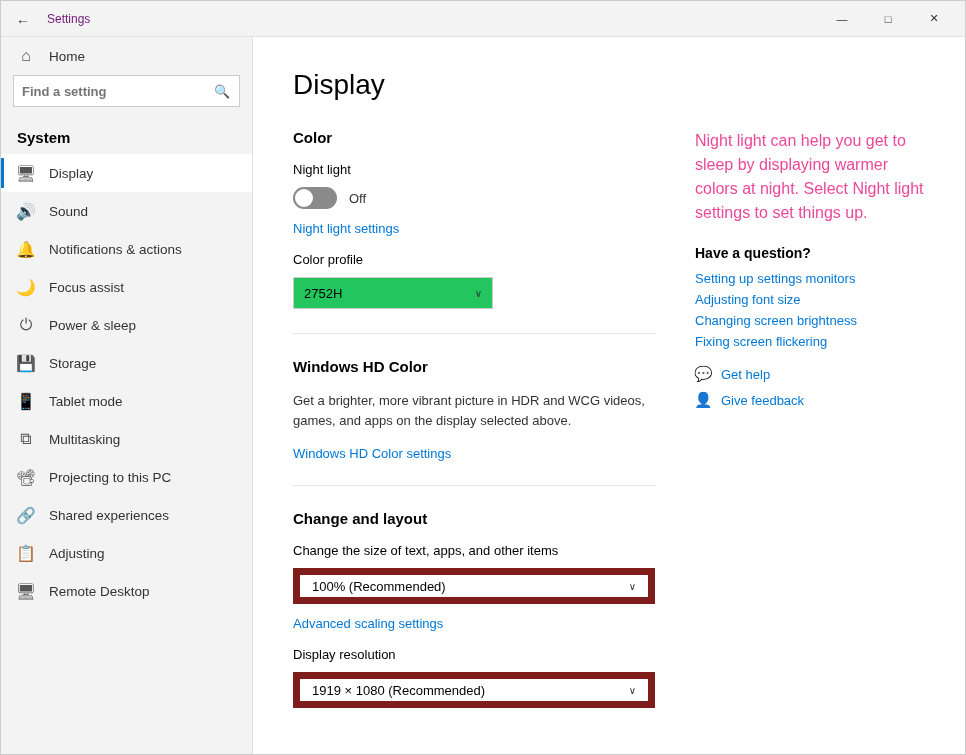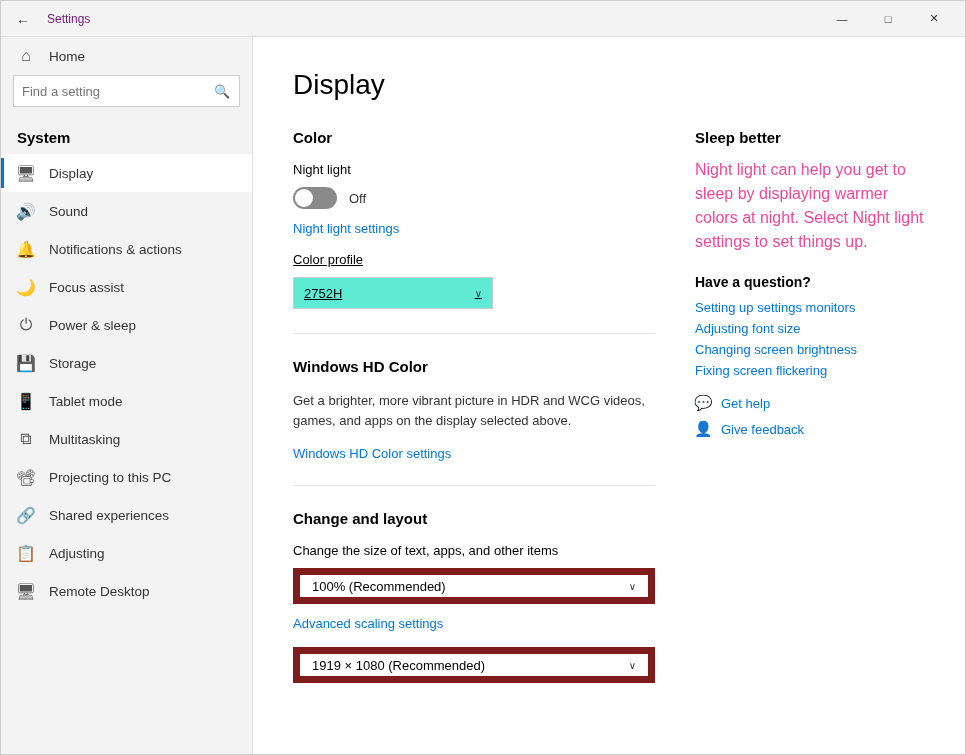--- a/index.html
+++ b/index.html
@@ -104,20 +104,21 @@
       padding: 0 8px;
       gap: 6px;
     }
     .search-box input {
       border: none;
       outline: none;
       flex: 1;
       font-size: 13px;
       background: transparent;
       color: #a16207;
+      font-weight: bold;
     }
     .search-icon-svg {
       color: #666;
       font-size: 13px;
       flex-shrink: 0;
     }
 
     .sidebar-nav {
       display: flex;
       flex-direction: column;
@@ -240,21 +241,21 @@
       cursor: pointer;
       text-decoration: none;
       display: block;
       margin-bottom: 6px;
     }
 
     .dropdown-select {
       width: 200px;
       height: 32px;
       border: 1px solid #ccc;
-      background: #5eead4;
+      background: #22c55e;
       display: flex;
       align-items: center;
       justify-content: space-between;
       padding: 0 10px;
       cursor: pointer;
       font-size: 13px;
       margin-bottom: 16px;
     }
     .dropdown-arrow { font-size: 10px; color: #333; }
 
@@ -429,21 +430,21 @@
 
           <div class="setting-label">Night light</div>
 
           <div class="toggle-row">
             <div class="toggle off"></div>
             <span class="toggle-label">Off</span>
           </div>
 
           <a class="link-blue">Night light settings</a>
 
-          <div style="margin-top: 16px; text-decoration: underline;">
+          <div style="margin-top: 16px;">
             <div class="setting-label">Color profile</div>
             <div class="dropdown-select">
               <span>2752H</span>
               <span class="dropdown-arrow">∨</span>
             </div>
           </div>
 
           <hr class="section-divider">
 
           <div class="section-title">Windows HD Color</div>
@@ -456,29 +457,29 @@
 
           <div class="setting-label">Change the size of text, apps, and other items</div>
           <div class="dropdown-full">
             <span>100% (Recommended)</span>
             <span class="dropdown-arrow">∨</span>
           </div>
 
           <a class="link-blue">Advanced scaling settings</a>
 
           <div style="margin-top: 16px;">
+            <div class="setting-label">Display resolution</div>
             <div class="dropdown-full">
               <span>1919 × 1080 (Recommended)</span>
               <span class="dropdown-arrow">∨</span>
             </div>
           </div>
         </div>
 
         <div class="content-right">
-          <div class="right-section-title">Sleep better</div>
           <div class="right-info-text">Night light can help you get to sleep by displaying warmer colors at night. Select Night light settings to set things up.</div>
 
           <div class="question-title">Have a question?</div>
 
           <a class="link-blue">Setting up settings monitors</a>
           <a class="link-blue">Adjusting font size</a>
           <a class="link-blue">Changing screen brightness</a>
           <a class="link-blue">Fixing screen flickering</a>
 
           <div style="margin-top: 16px;">

